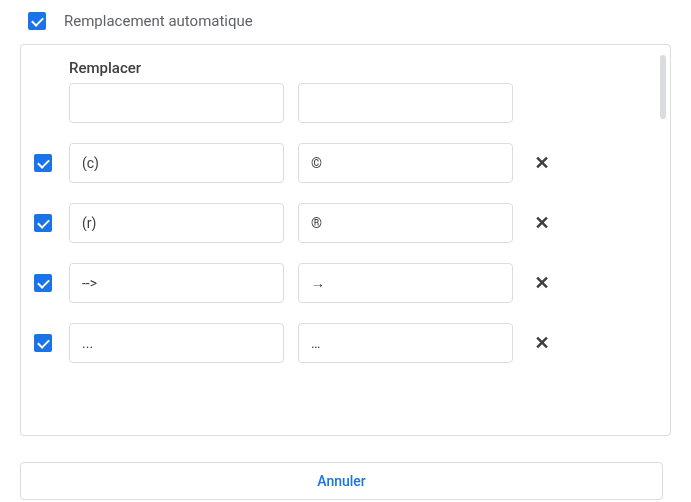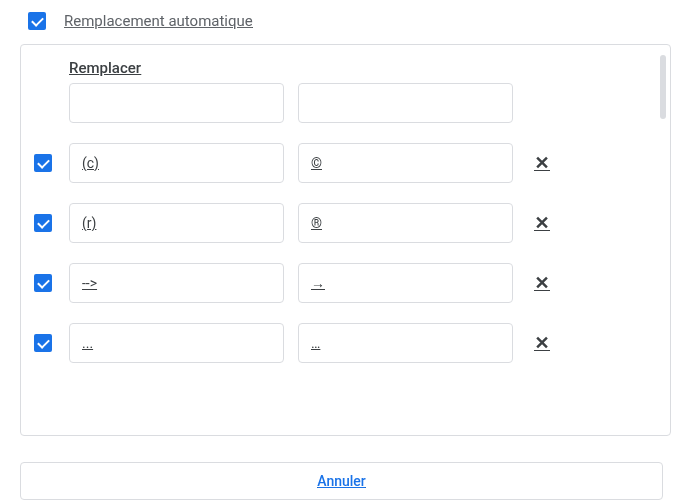--- a/index.html
+++ b/index.html
@@ -1,19 +1,18 @@
 <!DOCTYPE html>
 <html><head>
   <meta charset="utf-8">
   <style>
     * {
       box-sizing: border-box;
       margin: 0;
       padding: 0;
-      text-decoration: underline;
     }
     body {
       font-family: 'Google Sans', Roboto, Arial, sans-serif;
       font-size: 14px;
       color: #3c4043;
       background: #fff;
       width: 691px;
       height: 502px;
       padding: 8px 20px;
     }

